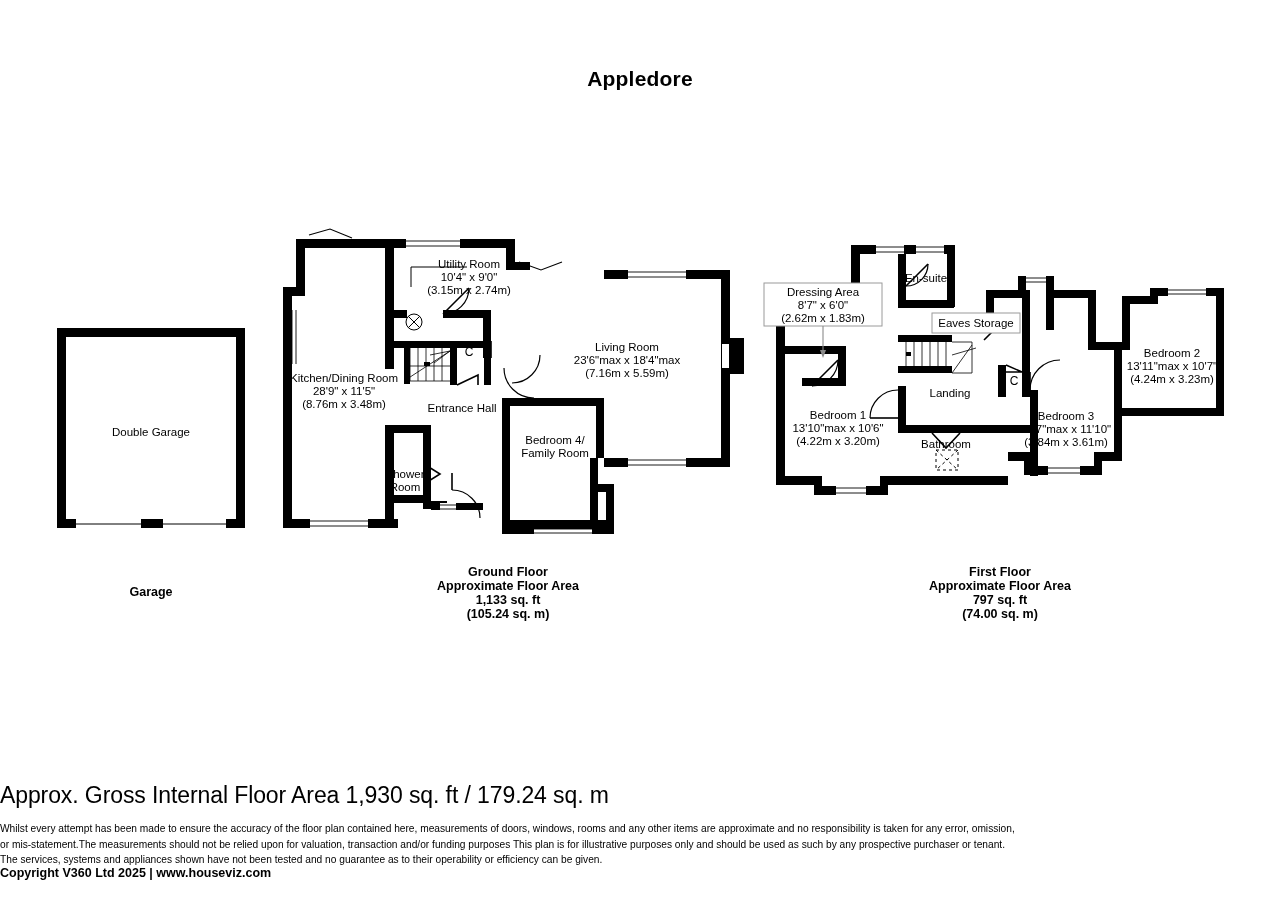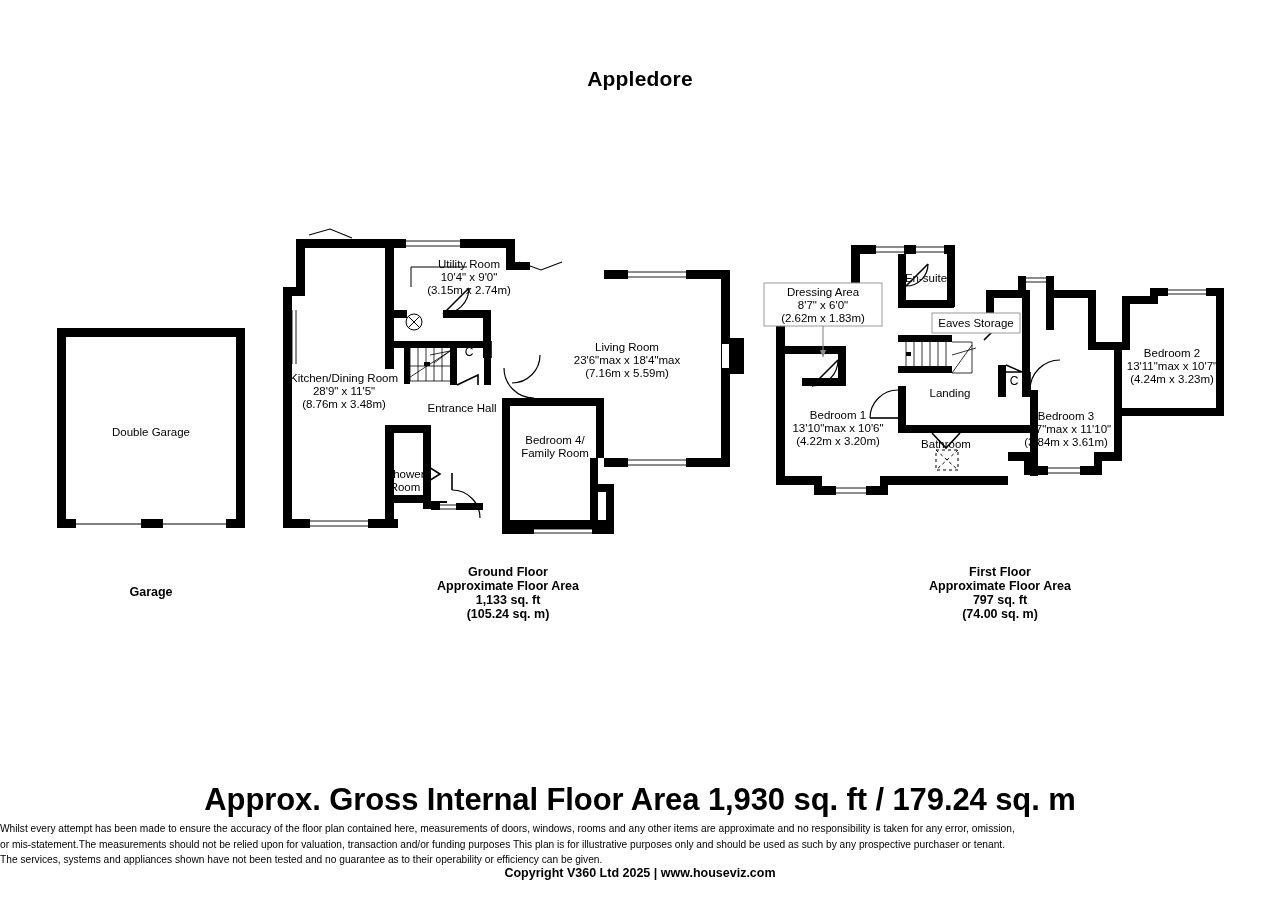--- a/index.html
+++ b/index.html
@@ -57,36 +57,35 @@
   .floor-cap {
     font-family: "Liberation Sans", sans-serif;
     font-size: 12.5px;
     font-weight: bold;
     fill: #000000;
     text-anchor: middle;
   }
   #gross-area {
     position: absolute;
     top: 782px; left: 0; width: 1280px;
-    text-align: center;
-    font-size: 31px;
-    font-weight: bold;
+    text-align: left;
+    font-size: 23px;
+    font-weight: normal;
     letter-spacing: -0.1px;
   }
   #disclaimer {
     position: absolute;
     top: 821px; left: 0; width: 1280px;
     font-size: 10.2px;
     line-height: 15.5px;
     color: #000000;
   }
   #copyright {
     position: absolute;
     top: 866px; left: 0; width: 1280px;
-    text-align: center;
     font-size: 12.5px;
     font-weight: bold;
   }
 </style>
 </head>
 <body>
 
 <div id="page">
 
   <div id="plan-title">Appledore</div>

